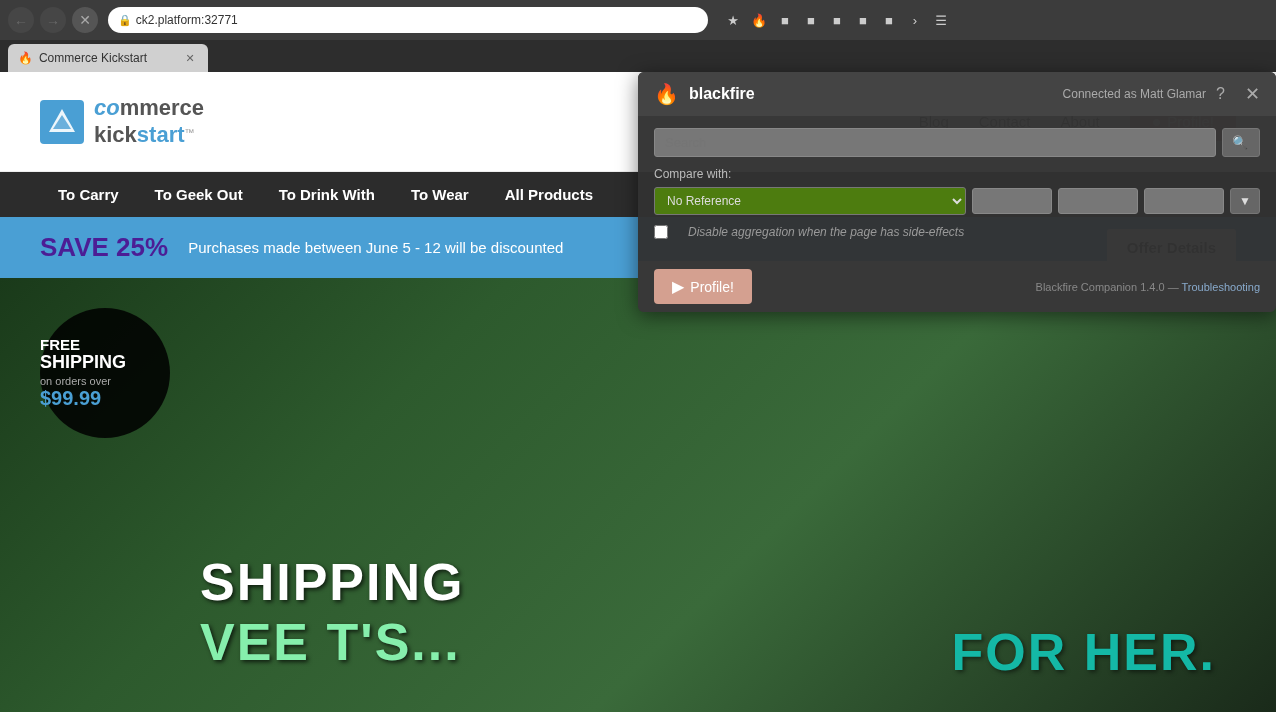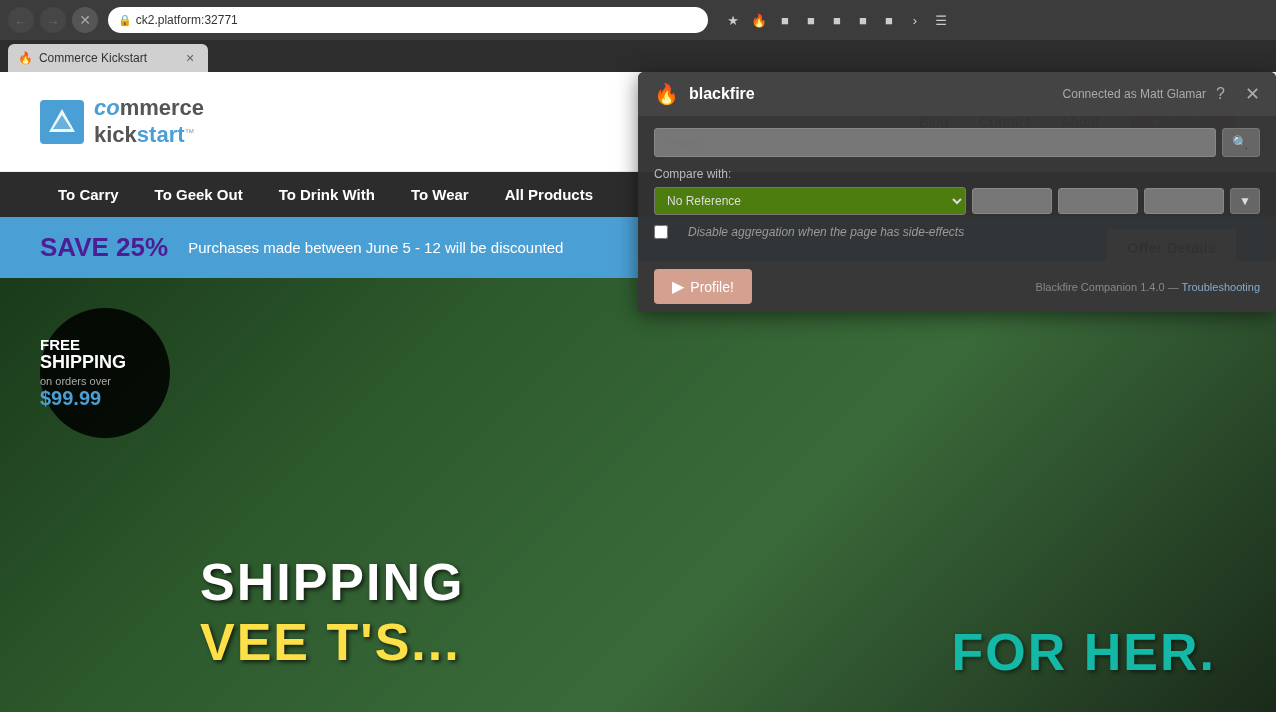--- a/index.html
+++ b/index.html
@@ -315,21 +315,21 @@
 
       <div class="free-shipping-badge">
         <span class="free-text">FREE</span>
         <span class="shipping-text">SHIPPING</span>
         <span class="orders-text">on orders over</span>
         <span class="price-text">$99.99</span>
       </div>
 
       <div class="hero-headline">
         <div class="organic" style="color:white;font-size:52px;font-weight:900;letter-spacing:2px;text-shadow:2px 2px 4px rgba(0,0,0,0.7)">SHIPPING</div>
-        <div class="vee" style="color:#fde047;font-size:52px;font-weight:900;letter-spacing:2px;text-shadow:2px 2px 4px rgba(0,0,0,0.7)">VEE T'S...</div>
+        <div class="vee" style="color:#86efac;font-size:52px;font-weight:900;letter-spacing:2px;text-shadow:2px 2px 4px rgba(0,0,0,0.7)">VEE T'S...</div>
       </div>
 
       <div class="for-her">FOR HER.</div>
     </div>
 
   </div>
 
   <div class="blackfire-overlay">
     <div class="blackfire-header">
       <span class="bf-flame">🔥</span>

